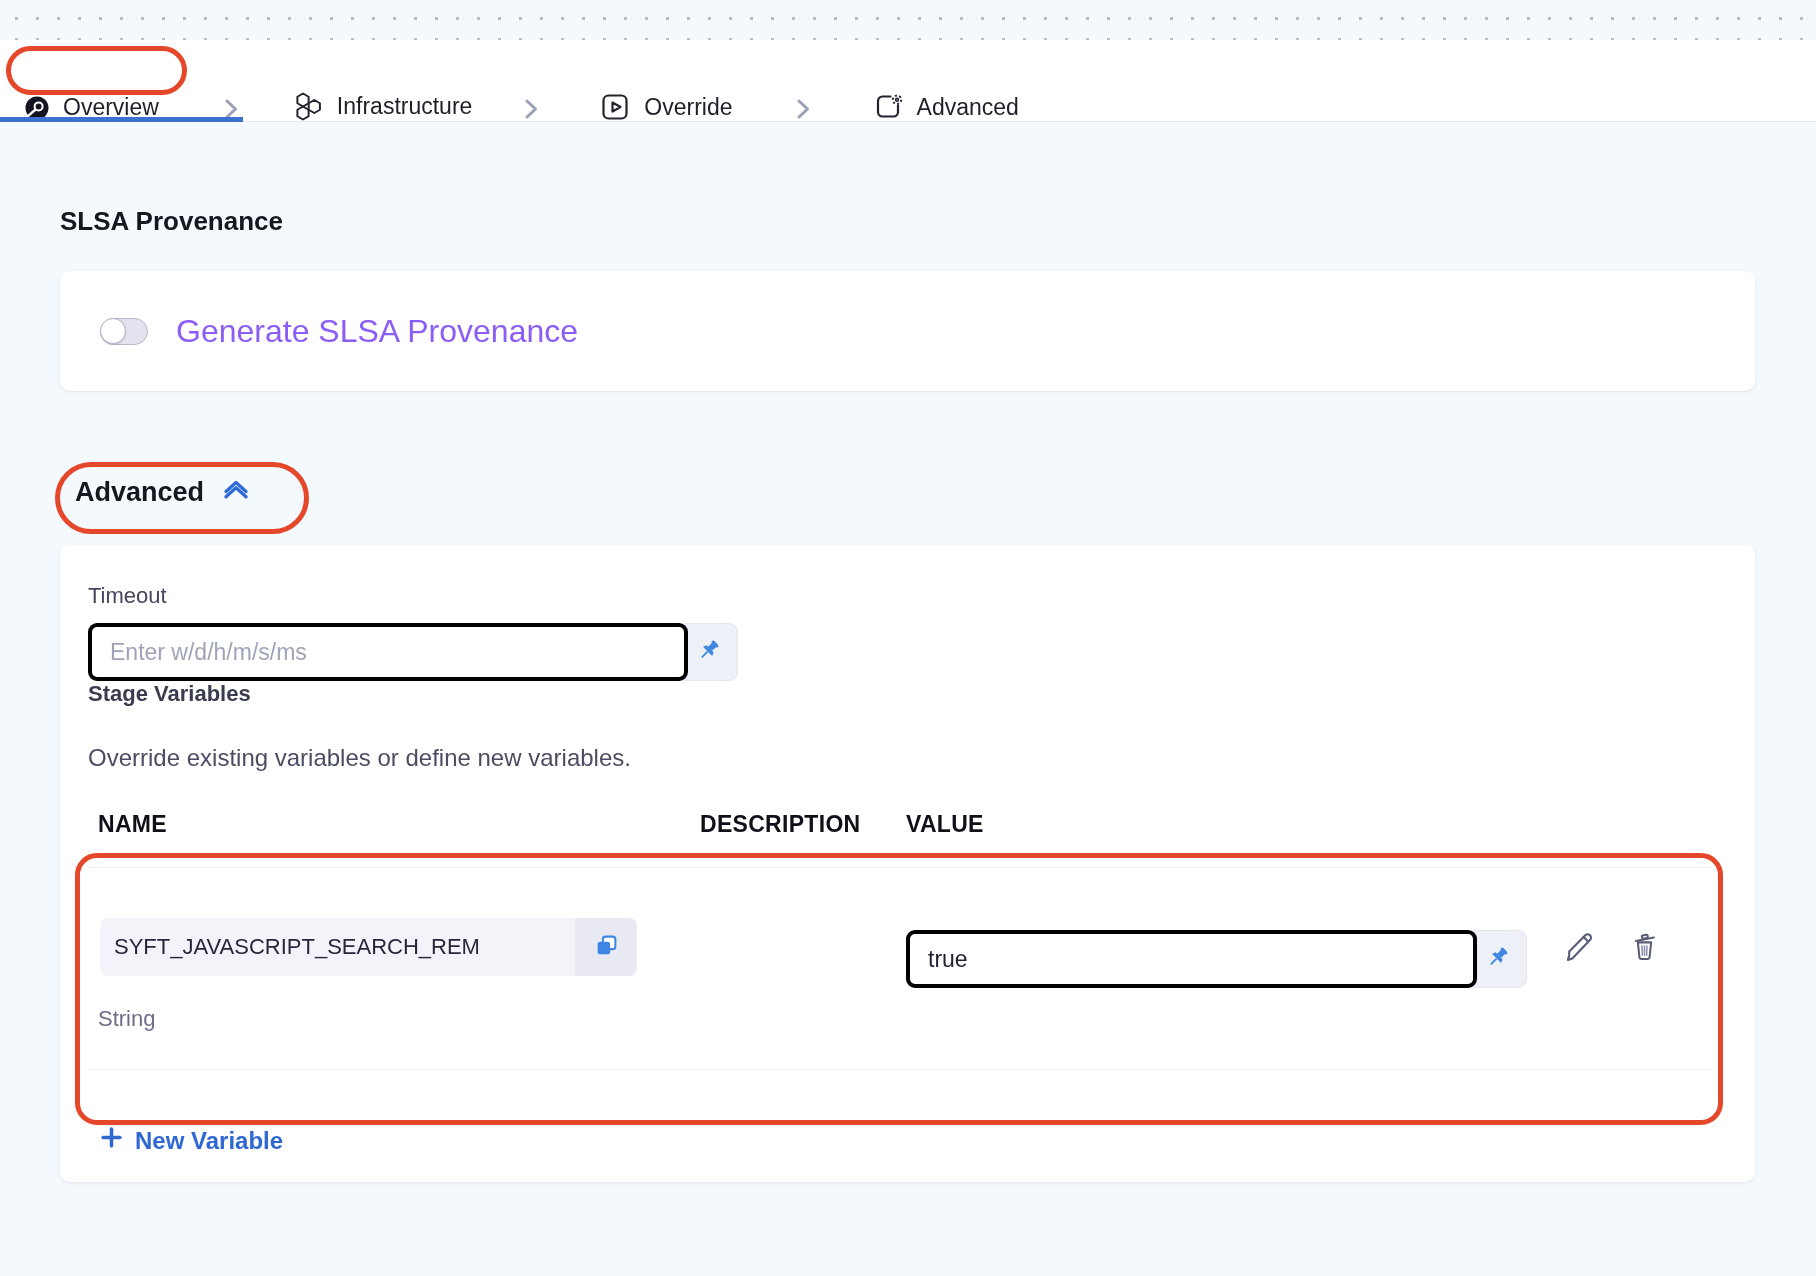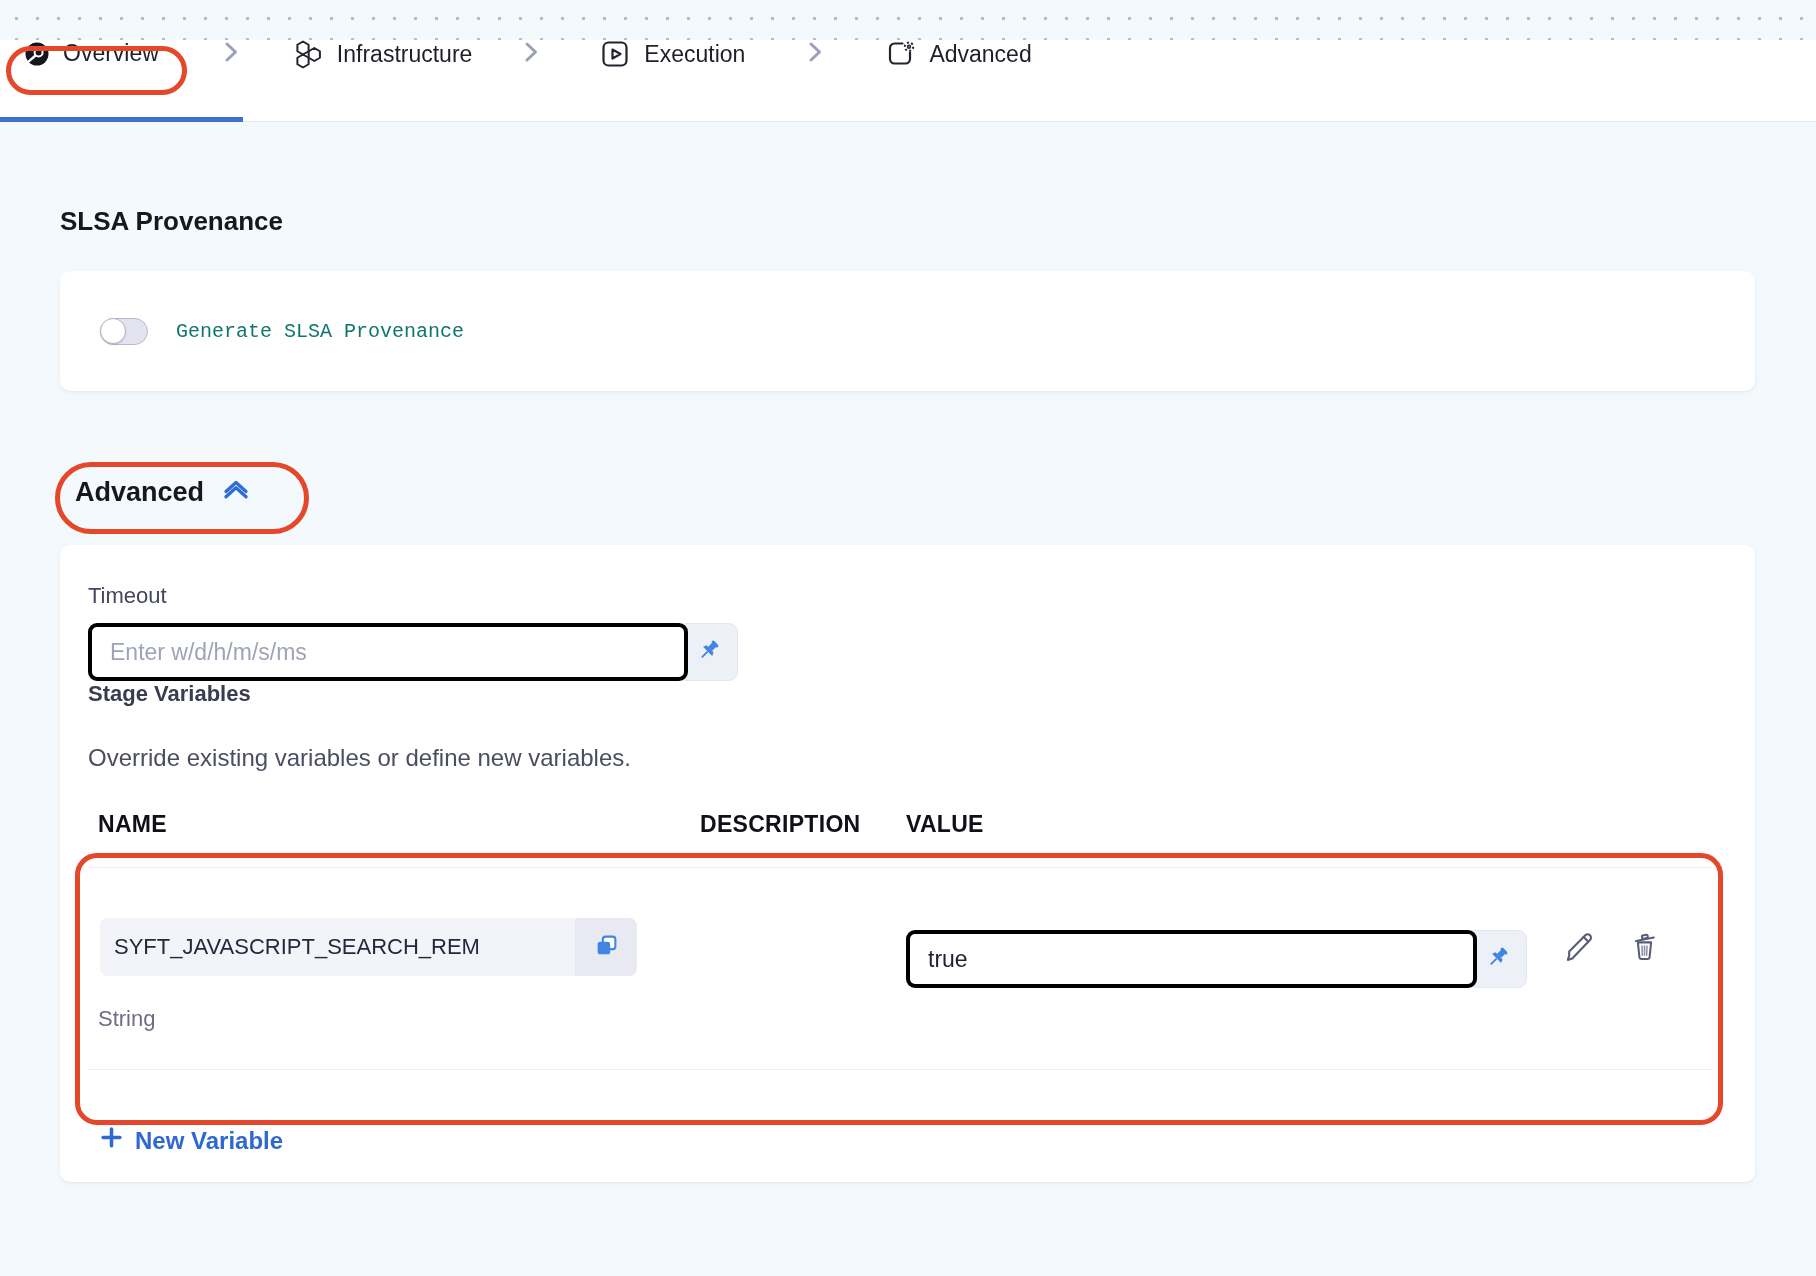--- a/index.html
+++ b/index.html
@@ -12,40 +12,40 @@
   .dot-strip {
     height:40px;
     background-color:#f4f9fd;
     background-image: radial-gradient(#b6bcc8 1.5px, transparent 1.7px);
     background-size: 21px 21px;
     background-position: 6px 8px;
   }
 
   
   .tabbar { position:relative; height:82px; background:#ffffff; border-bottom:1px solid #e7eaf0;
-            display:flex; align-items:flex-start; }
+            display:flex; align-items:flex-end; }
   .tab { display:flex; align-items:center; gap:13px; font-size:23px; color:#1e2029; cursor:pointer; }
   .tab .ticon { display:flex; align-items:center; }
   .sep { display:flex; align-items:center; }
   .active-underline { position:absolute; left:0; bottom:-1px; width:243px; height:5px; background:#3b72cf; }
 
   
   .content { padding:0 60px; }
   .h-slsa { margin-top:84px; font-size:26px; font-weight:700; color:#16181f; }
 
   .card { background:#ffffff; border-radius:10px; width:1695px;
           box-shadow:0 1px 2px rgba(40,41,61,.05), 0 2px 5px rgba(96,97,112,.06); }
   .slsa-card { margin-top:34px; height:120px; display:flex; align-items:center; gap:28px; padding-left:40px; }
 
   
   .toggle { width:48px; height:27px; border-radius:14px; background:#e2e3ee; border:1.5px solid #b7b9cd;
             position:relative; cursor:pointer; flex:0 0 auto; }
   .toggle .knob { position:absolute; left:-1px; top:-1px; width:26px; height:26px; border-radius:50%;
                   background:#ffffff; border:1.5px solid #b2b4c9; box-shadow:0 1px 2px rgba(0,0,0,.12); }
-  .toggle-label { font-size:20px; color:#0f766e;font-family:Liberation Mono, monospace; }
+  .toggle-label { font-size:32px; color:#8b5cf6; }
 
   .adv-heading { margin-top:82px; margin-left:15px; display:inline-flex; align-items:center; gap:17px;
                  font-size:27px; font-weight:700; color:#17181f; line-height:38px; cursor:pointer; }
 
   .adv-card { margin-top:34px; padding:38px 28px 26px 28px; }
 
   .field-label { font-size:22px; color:#44465d; line-height:26px; }
 
   
   .input-group { display:flex; margin-top:14px; align-items:stretch; height:58px; }
@@ -146,21 +146,21 @@
         </svg>
     </span>
 
     <div class="tab tab-execution">
       <span class="ticon">
         <svg width="30" height="28" viewBox="0 0 30 28" fill="none" stroke="#22242e" stroke-width="2.2" stroke-linejoin="round">
           <rect x="2.5" y="2.5" width="23" height="23" rx="5"></rect>
           <path d="M11.5 9.5 L19.5 14 L11.5 18.5 Z"></path>
         </svg>
       </span>
-      <span>Execution</span>
+      <span>Override</span>
     </div>
 
     <span class="sep sep-3">
       <svg width="20" height="24" viewBox="0 0 20 24">
           <path d="M6 4 L14.5 12 L6 20" fill="none" stroke="#9aa0b8" stroke-width="3" stroke-linecap="round" stroke-linejoin="round"></path>
         </svg>
     </span>
 
     <div class="tab tab-advanced">
       <span class="ticon">

